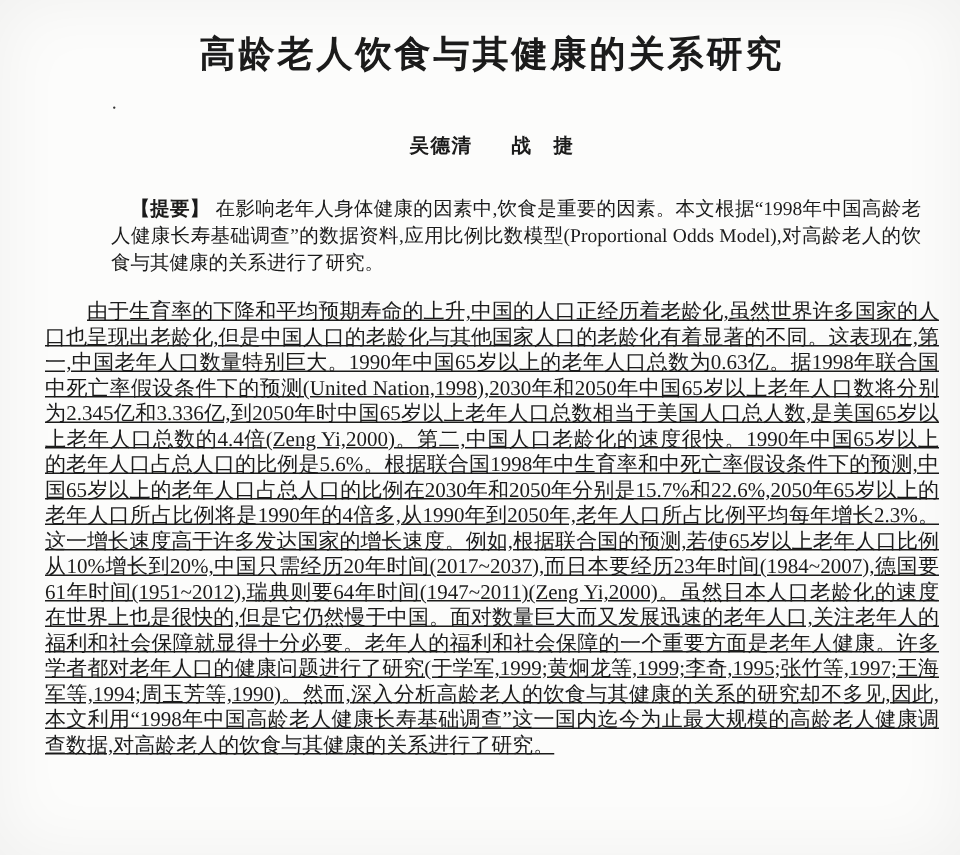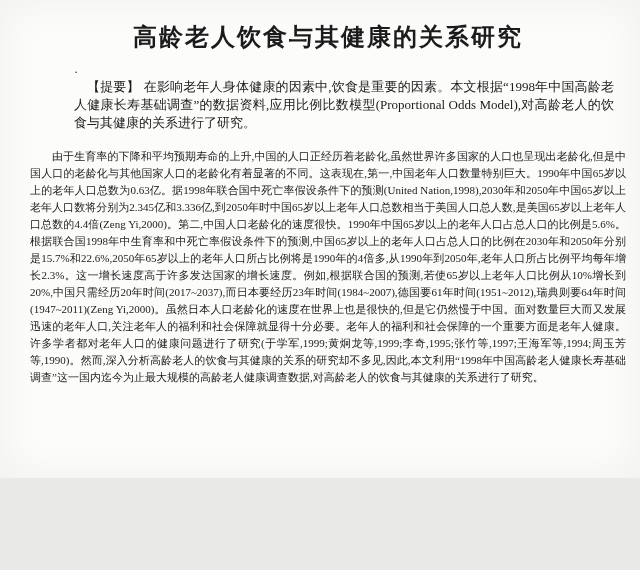--- a/index.html
+++ b/index.html
@@ -9,21 +9,21 @@
   body {
     width: 640px;
     height: 570px;
     background: #e9e9e7;
     font-family: "Liberation Serif", "DejaVu Serif", serif;
     color: #1b1b1b;
     overflow: hidden;
   }
   .page {
     width: 640px;
-    height: 478px;
+    height: 570px;
     box-sizing: border-box;
     background: #fcfcfb;
     padding: 14px 14px 8px 30px;
     position: relative;
     box-shadow: inset 0 0 46px rgba(0,0,0,0.05);
   }
   .title {
     margin: 6px 0 0 0;
     text-align: center;
     font-size: 24px;
@@ -61,40 +61,44 @@
     font-size: 13px;
     line-height: 18px;
     text-align: justify;
   }
   .abstract-block p,
   .authorinfo-block p {
     margin: 0;
     text-indent: 1em;
   }
   .block-label {
-    font-weight: normal;
+    font-weight: bold;
     margin-right: 4px;
   }
   .body-paragraph {
     margin: 16px 0 0 0;
-    font-size: 11px;
+    font-size: 14px;
     line-height: 17px;
     text-align: justify;
     text-indent: 2em;
+    text-decoration: underline;
   }
 </style>
 </head>
 <body>
 
 <div class="page">
 
   <h1 class="title">高龄老人饮食与其健康的关系研究</h1>
 
   <div class="margin-mark">·</div>
 
+  <div class="authors">
+    <span>吴德清</span><span class="author-gap"></span><span>战　捷</span>
+  </div>
 
   <div class="abstract-block">
     <p>
       <span class="block-label">【提要】</span><span>在影响老年人身体健康的因素中,饮食是重要的因素。本文根据“1998年中国高龄老人健康长寿基础调查”的数据资料,应用比例比数模型(Proportional Odds Model),对高龄老人的饮食与其健康的关系进行了研究。</span>
     </p>
   </div>
 
 
   <p class="body-paragraph">由于生育率的下降和平均预期寿命的上升,中国的人口正经历着老龄化,虽然世界许多国家的人口也呈现出老龄化,但是中国人口的老龄化与其他国家人口的老龄化有着显著的不同。这表现在,第一,中国老年人口数量特别巨大。1990年中国65岁以上的老年人口总数为0.63亿。据1998年联合国中死亡率假设条件下的预测(United Nation,1998),2030年和2050年中国65岁以上老年人口数将分别为2.345亿和3.336亿,到2050年时中国65岁以上老年人口总数相当于美国人口总人数,是美国65岁以上老年人口总数的4.4倍(Zeng Yi,2000)。第二,中国人口老龄化的速度很快。1990年中国65岁以上的老年人口占总人口的比例是5.6%。根据联合国1998年中生育率和中死亡率假设条件下的预测,中国65岁以上的老年人口占总人口的比例在2030年和2050年分别是15.7%和22.6%,2050年65岁以上的老年人口所占比例将是1990年的4倍多,从1990年到2050年,老年人口所占比例平均每年增长2.3%。这一增长速度高于许多发达国家的增长速度。例如,根据联合国的预测,若使65岁以上老年人口比例从10%增长到20%,中国只需经历20年时间(2017~2037),而日本要经历23年时间(1984~2007),德国要61年时间(1951~2012),瑞典则要64年时间(1947~2011)(Zeng Yi,2000)。虽然日本人口老龄化的速度在世界上也是很快的,但是它仍然慢于中国。面对数量巨大而又发展迅速的老年人口,关注老年人的福利和社会保障就显得十分必要。老年人的福利和社会保障的一个重要方面是老年人健康。许多学者都对老年人口的健康问题进行了研究(于学军,1999;黄炯龙等,1999;李奇,1995;张竹等,1997;王海军等,1994;周玉芳等,1990)。然而,深入分析高龄老人的饮食与其健康的关系的研究却不多见,因此,本文利用“1998年中国高龄老人健康长寿基础调查”这一国内迄今为止最大规模的高龄老人健康调查数据,对高龄老人的饮食与其健康的关系进行了研究。</p>
 

